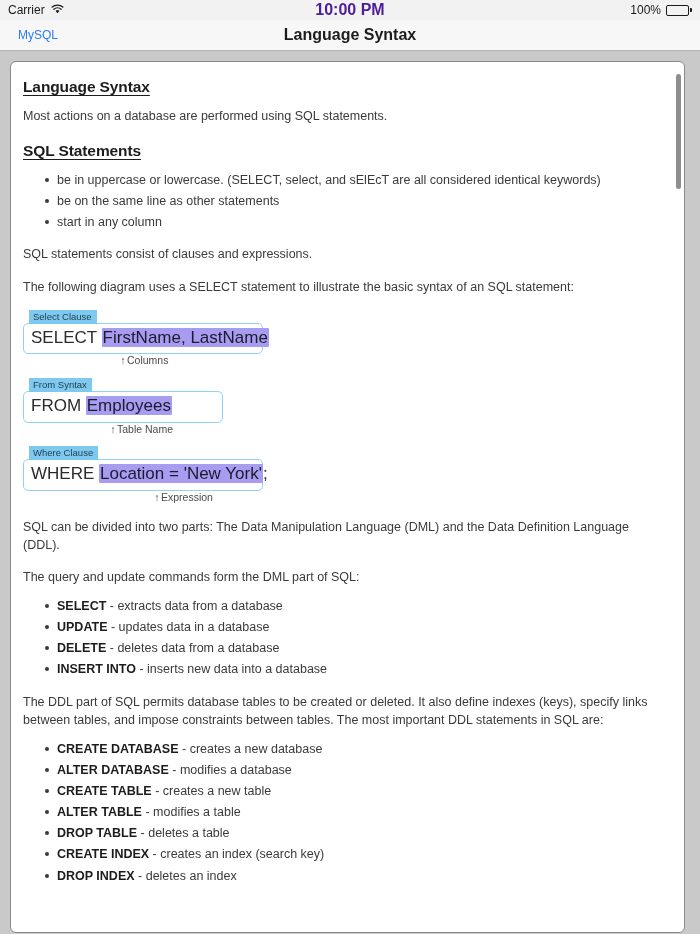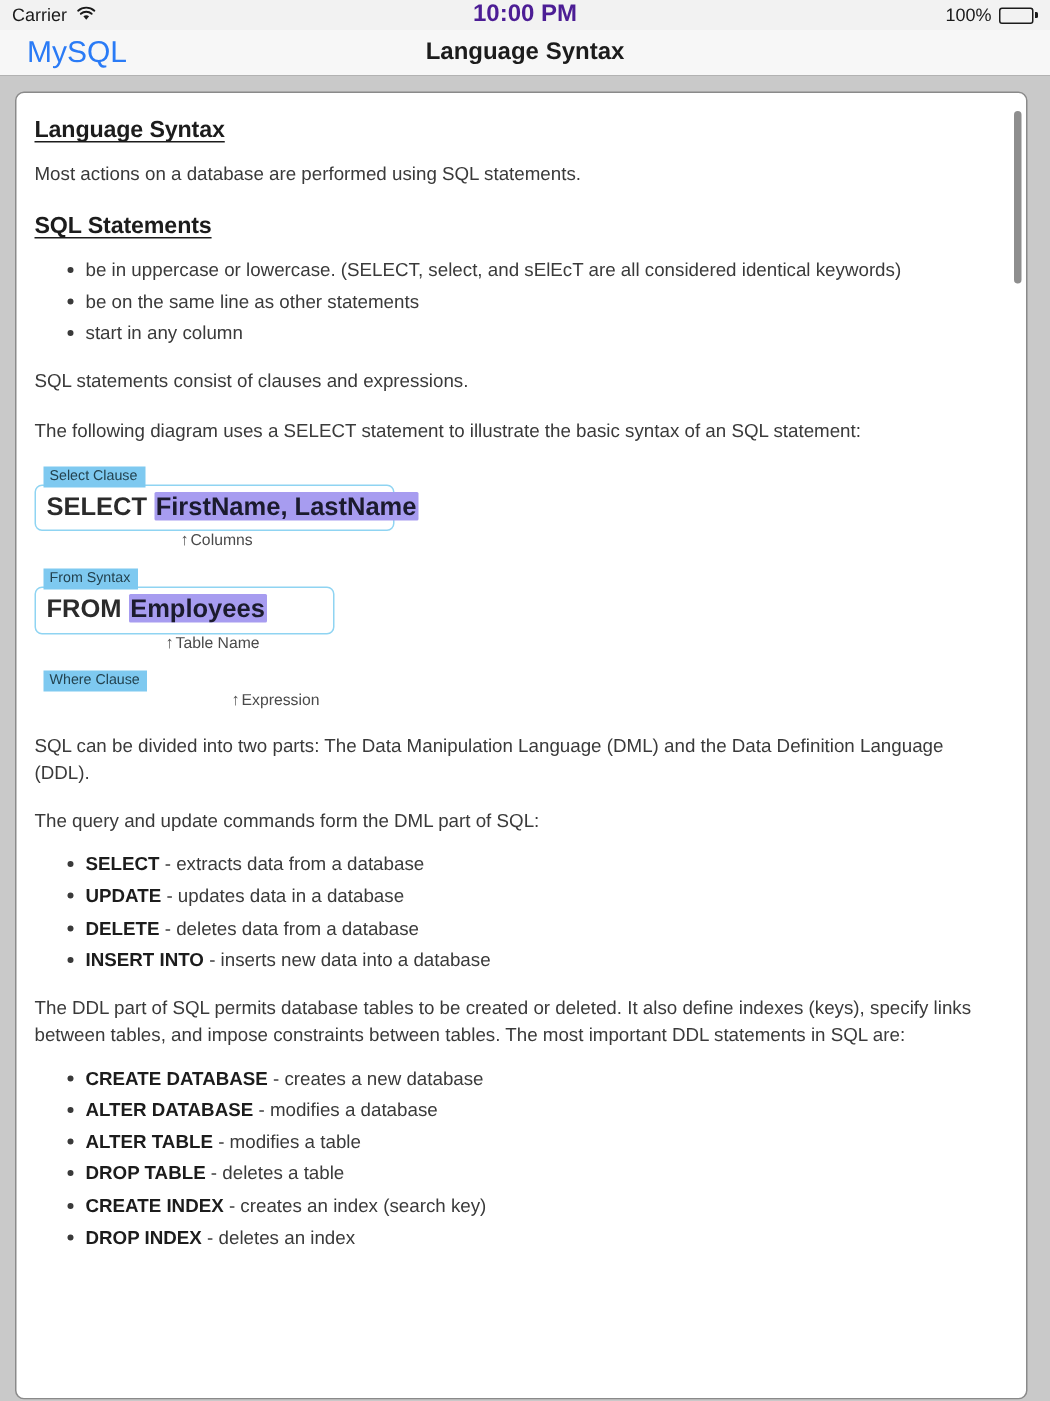--- a/index.html
+++ b/index.html
@@ -76,21 +76,21 @@
   .nav-bar {
     height: 31px;
     background: #f7f7f7;
     border-bottom: 1px solid #b2b2b2;
     display: flex;
     align-items: center;
     padding: 0 18px;
     position: relative;
   }
   .nav-back {
-    font-size: 20px;
+    font-size: 12px;
     color: #2a7bf6;
     z-index: 2;
     cursor: pointer;
   }
   .nav-title {
     position: absolute;
     left: 0; right: 0;
     text-align: center;
     font-size: 16px;
     font-weight: bold;
@@ -174,21 +174,20 @@
     border: 1.5px solid #8fd4f2;
     border-radius: 5px;
     background: #ffffff;
     padding: 2px 7px 3px 7px;
     margin-top: -2px;
     font-size: 17px;
     color: #2b2b2b;
     white-space: nowrap;
     position: relative;
     z-index: 1;
-    font-weight: bold;
   }
   .clause-box.w-select { width: 240px; }
   .clause-box.w-from   { width: 200px; }
   .clause-box.w-where  { width: 240px; }
 
   .kw { color: #2b2b2b; }
   .hl {
     background: #a79cf0;
     color: #1b1b2e;
     padding: 0 1px;
@@ -298,20 +297,23 @@
             <span class="kw">FROM </span><span class="hl">Employees</span><span class="kw"></span>
           </div>
           <div class="annot" style="padding-left:86px">
             <span class="arrow">↑</span>
             <span class="annot-label">Table Name</span>
           </div>
         </div>
 
         <div class="clause-block">
           <span class="clause-tag">Where Clause</span>
+          <div class="clause-box w-where">
+            <span class="kw">WHERE </span><span class="hl">Location = 'New York'</span><span class="kw">;</span>
+          </div>
           <div class="annot" style="padding-left:130px">
             <span class="arrow">↑</span>
             <span class="annot-label">Expression</span>
           </div>
         </div>
 
       </div>
 
       <p class="doc-p" style="margin-top:14px">SQL can be divided into two parts: The Data Manipulation Language (DML) and the Data Definition Language (DDL).</p>
       <p class="doc-p tight">The query and update commands form the DML part of SQL:</p>
@@ -321,20 +323,21 @@
         <li><b>UPDATE</b><span> - updates data in a database</span></li>
         <li><b>DELETE</b><span> - deletes data from a database</span></li>
         <li><b>INSERT INTO</b><span> - inserts new data into a database</span></li>
       </ul>
 
       <p class="doc-p tight">The DDL part of SQL permits database tables to be created or deleted. It also define indexes (keys), specify links between tables, and impose constraints between tables. The most important DDL statements in SQL are:</p>
 
       <ul class="doc-list">
         <li><b>CREATE DATABASE</b><span> - creates a new database</span></li>
         <li><b>ALTER DATABASE</b><span> - modifies a database</span></li>
+        <li><b>CREATE TABLE</b><span> - creates a new table</span></li>
         <li><b>ALTER TABLE</b><span> - modifies a table</span></li>
         <li><b>DROP TABLE</b><span> - deletes a table</span></li>
         <li><b>CREATE INDEX</b><span> - creates an index (search key)</span></li>
         <li><b>DROP INDEX</b><span> - deletes an index</span></li>
       </ul>
 
     </div>
 
     <div class="scroll-track">
       <div class="scroll-thumb"></div>

